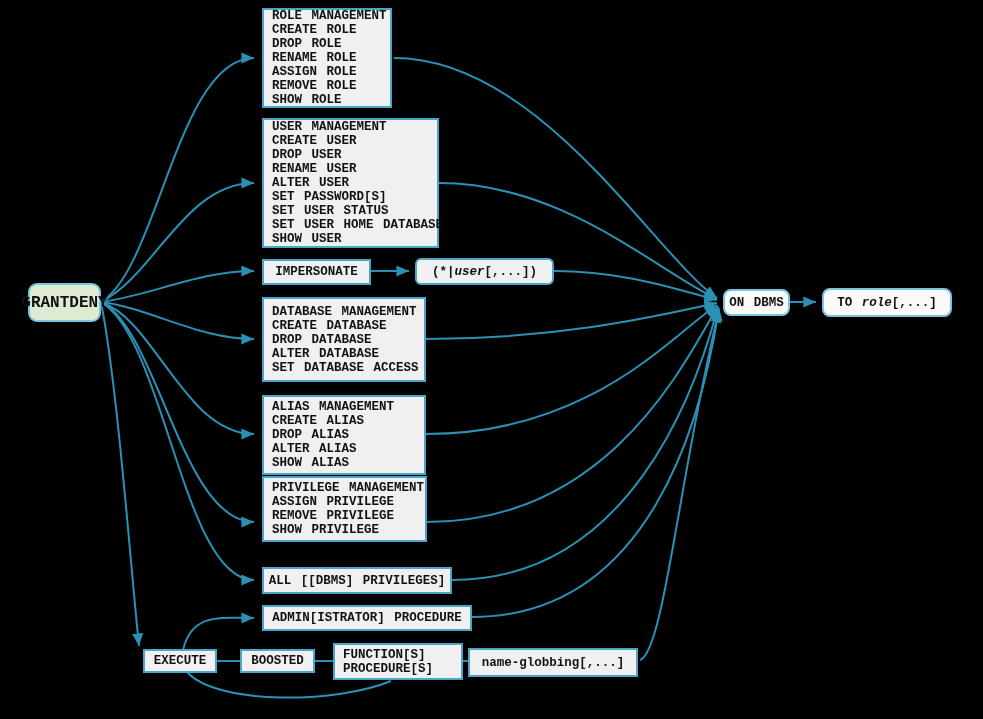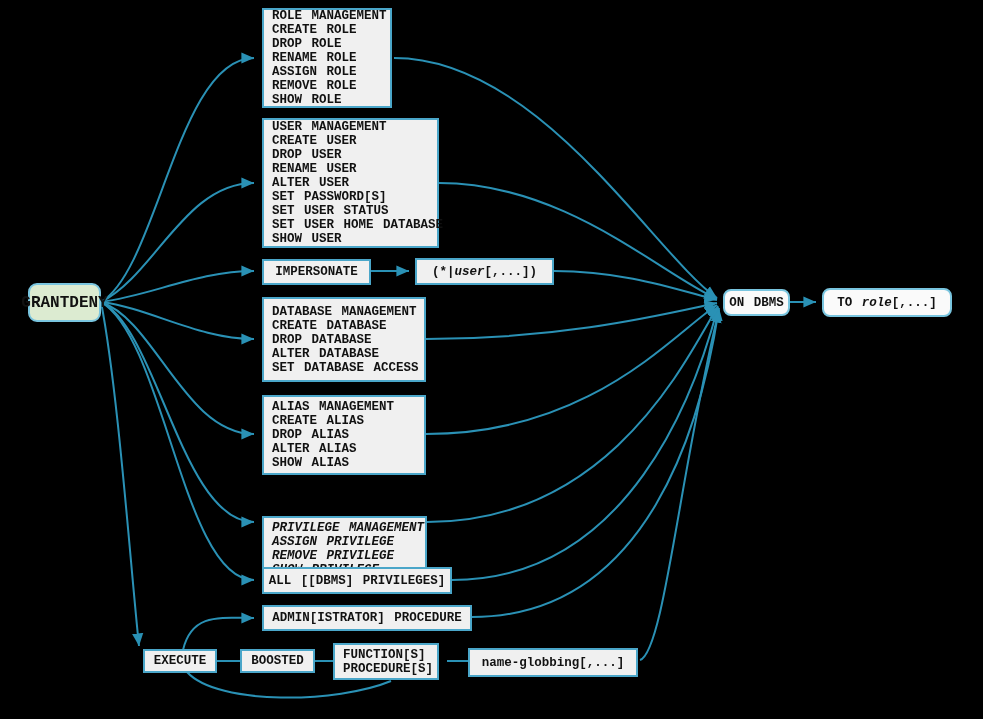--- a/index.html
+++ b/index.html
@@ -98,41 +98,41 @@
     <div>SET PASSWORD[S]</div>
     <div>SET USER STATUS</div>
     <div>SET USER HOME DATABASE</div>
     <div>SHOW USER</div>
   </div>
 
   <div class="box single" style="left:262px;top:259px;width:109px;height:26px;">
     <div>IMPERSONATE</div>
   </div>
 
-  <div class="box single" style="left:415px;top:258px;width:139px;height:27px;">
+  <div class="box single" style="left:415px;top:258px;width:139px;height:27px;border-radius:6px;">
     <div><span>(*|</span><span class="var">user</span><span>[,...])</span></div>
   </div>
 
   <div class="box multi" style="left:262px;top:297px;width:164px;height:85px;">
     <div>DATABASE MANAGEMENT</div>
     <div>CREATE DATABASE</div>
     <div>DROP DATABASE</div>
     <div>ALTER DATABASE</div>
     <div>SET DATABASE ACCESS</div>
   </div>
 
   <div class="box multi" style="left:262px;top:395px;width:164px;height:80px;">
     <div>ALIAS MANAGEMENT</div>
     <div>CREATE ALIAS</div>
     <div>DROP ALIAS</div>
     <div>ALTER ALIAS</div>
     <div>SHOW ALIAS</div>
   </div>
 
-  <div class="box multi" style="left:262px;top:516px;width:165px;height:66px;font-style:italic;">
+  <div class="box multi" style="left:262px;top:476px;width:165px;height:66px;">
     <div>PRIVILEGE MANAGEMENT</div>
     <div>ASSIGN PRIVILEGE</div>
     <div>REMOVE PRIVILEGE</div>
     <div>SHOW PRIVILEGE</div>
   </div>
 
   <div class="box single" style="left:262px;top:567px;width:190px;height:27px;">
     <div>ALL [[DBMS] PRIVILEGES]</div>
   </div>
 
@@ -141,21 +141,21 @@
   </div>
 
   <div class="box single" style="left:143px;top:649px;width:74px;height:24px;">
     <div>EXECUTE</div>
   </div>
 
   <div class="box single" style="left:240px;top:649px;width:75px;height:24px;">
     <div>BOOSTED</div>
   </div>
 
-  <div class="box multi" style="left:333px;top:643px;width:106px;height:37px;">
+  <div class="box multi" style="left:333px;top:643px;width:130px;height:37px;">
     <div>FUNCTION[S]</div>
     <div>PROCEDURE[S]</div>
   </div>
 
   <div class="box single" style="left:468px;top:648px;width:170px;height:29px;text-align:right;">
     <div>name-globbing[,...]</div>
   </div>
 
   <div class="rounded" style="left:723px;top:289px;width:67px;height:27px;">
     <div>ON DBMS</div>

